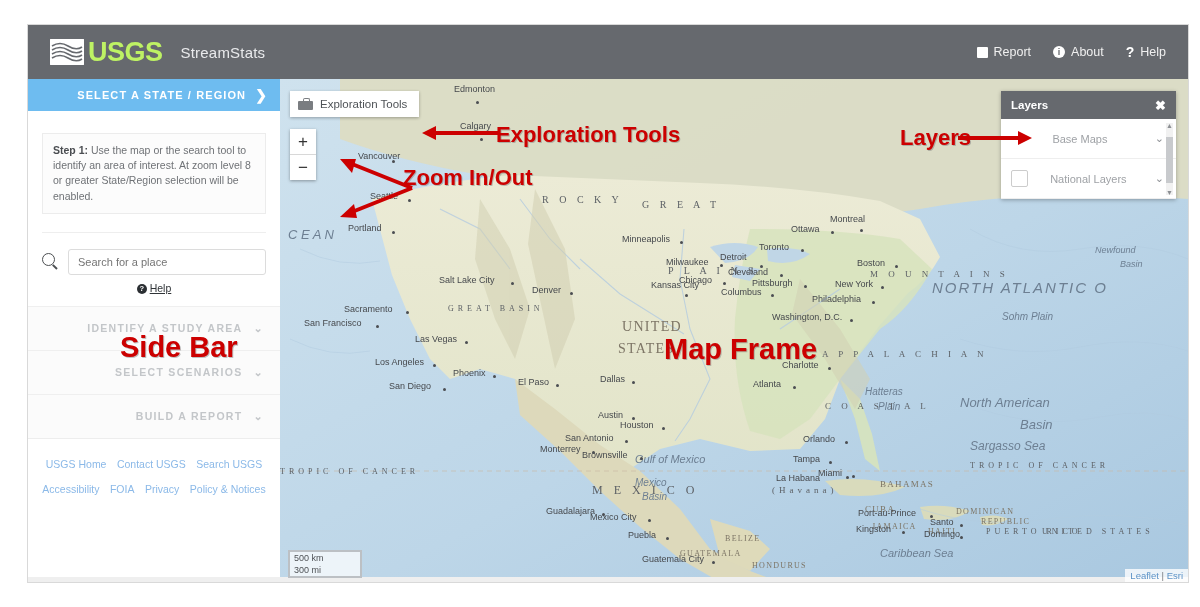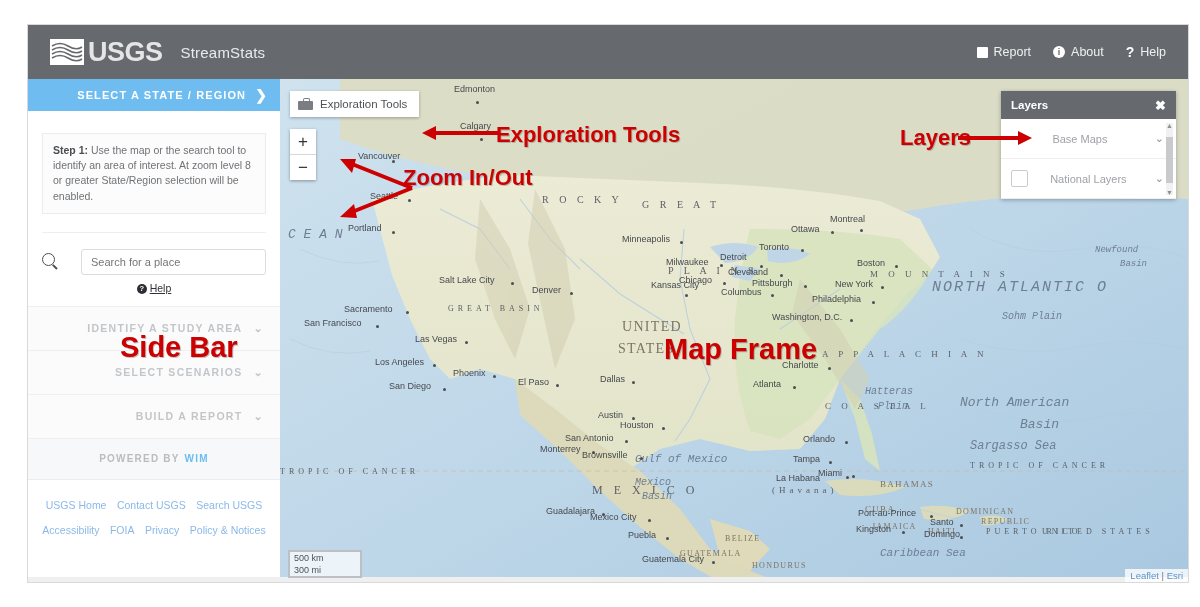--- a/index.html
+++ b/index.html
@@ -10,21 +10,21 @@
     -webkit-font-smoothing:antialiased;
   }
   .app{position:absolute;left:28px;top:25px;width:1160px;height:557px;overflow:hidden;background:#fff;
        box-shadow:0 0 0 1px #d9d9d9;}
 
   
   .header{height:54px;background:#66696e;display:flex;align-items:center;padding:0 22px;box-sizing:border-box;}
   .logo{display:flex;align-items:center;}
   .logo-mark{width:34px;height:26px;background:#fff;position:relative;overflow:hidden;border-radius:1px;margin-right:4px;}
   .logo-mark svg{position:absolute;left:0;top:0;}
-  .logo-text{color:#e5e5e5;font-size:27px;font-weight:bold;letter-spacing:-0.5px;line-height:1;}
+  .logo-text{color:#bef264;font-size:27px;font-weight:bold;letter-spacing:-0.5px;line-height:1;}
   .app-title{color:#e9eaec;font-size:15px;margin-left:18px;letter-spacing:.2px;}
   .head-nav{margin-left:auto;display:flex;align-items:center;gap:22px;}
   .head-nav a{color:#f0f0f0;font-size:12.5px;text-decoration:none;display:flex;align-items:center;gap:6px;}
   .hn-ico{display:inline-block;color:#fff;font-size:12px;line-height:1;}
   .ico-report{width:11px;height:11px;background:#fff;border-radius:1px;}
   .ico-about{width:12px;height:12px;border-radius:50%;background:#fff;color:#66696e;font-size:9px;font-weight:bold;
     display:flex;align-items:center;justify-content:center;line-height:1;}
   .ico-help{font-size:14px;font-weight:bold;}
 
   
@@ -32,21 +32,21 @@
 
   
   .sidebar{width:252px;background:#fff;display:flex;flex-direction:column;position:relative;}
   .sb-top{height:32px;background:#6ebcf0;display:flex;align-items:center;justify-content:flex-end;padding-right:12px;}
   .sb-top span{color:#fff;font-size:11px;font-weight:bold;letter-spacing:1.1px;}
   .sb-top .chev{color:#fff;font-size:14px;font-weight:bold;margin-left:9px;line-height:1;}
   .step-box{margin:22px 14px 0 14px;border:1px solid #ececec;background:#fcfcfc;padding:9px 10px;}
   .step-box p{margin:0;font-size:10.5px;line-height:1.45;color:#6f7276;}
   .step-box b{color:#4a4d51;}
   .sb-divider{height:1px;background:#eee;margin:18px 14px 0 14px;}
-  .search-row{display:flex;align-items:center;margin:16px 14px 0 14px;gap:22px;}
+  .search-row{display:flex;align-items:center;margin:16px 14px 0 14px;gap:9px;}
   .mag{width:17px;height:17px;position:relative;flex:0 0 17px;}
   .mag:before{content:"";position:absolute;width:11px;height:11px;border:1.6px solid #4c4f52;border-radius:50%;left:0;top:0;}
   .mag:after{content:"";position:absolute;width:6px;height:1.7px;background:#4c4f52;transform:rotate(45deg);left:10px;top:13px;}
   .search-input{flex:1;height:26px;border:1px solid #dcdcdc;border-radius:3px;font-size:11px;color:#9a9da1;
      padding:0 9px;box-sizing:border-box;font-family:"Liberation Sans",sans-serif;background:#fff;outline:none;}
   .help-link{text-align:center;margin-top:7px;font-size:10.5px;color:#3b3f43;}
   .help-link a{color:#303438;text-decoration:underline;}
   .help-ico{display:inline-block;width:10px;height:10px;border-radius:50%;background:#2b2f33;color:#fff;font-size:7.5px;
     line-height:10px;text-align:center;margin-right:3px;font-weight:bold;vertical-align:1px;}
   .accordion{margin-top:12px;}
@@ -56,21 +56,21 @@
   .acc-item .chev{margin-left:11px;color:#c3c6c9;font-size:11px;}
   .powered{height:40px;background:#f7f8fa;border-top:1px solid #efefef;display:flex;align-items:center;justify-content:center;
      font-size:10px;letter-spacing:1.2px;color:#b9bcc0;font-weight:bold;}
   .powered b{color:#6ebcf0;margin-left:5px;}
   .sb-footer{border-top:1px solid #ededed;padding:12px 6px 0 6px;text-align:center;line-height:1.55;flex:1;background:#fff;}
   .sb-footer a{color:#8bb9e8;font-size:10.5px;text-decoration:none;margin:0 3px;}
 
   
   .mapwrap{flex:1;position:relative;overflow:hidden;background:#cfe0ec;}
   .map-canvas{position:absolute;inset:0;}
-  .oceanlabel{position:absolute;color:#6d7f92;font-family:Liberation Mono, monospace;font-style:italic;pointer-events:none;}
+  .oceanlabel{position:absolute;color:#6d7f92;font-family:Liberation Sans, sans-serif;font-style:italic;pointer-events:none;}
   .citylabel{position:absolute;color:#46494d;font-size:9px;font-family:"Liberation Sans",sans-serif;white-space:nowrap;}
   .citydot{position:absolute;width:3.4px;height:3.4px;background:#4b4e52;border-radius:50%;}
   .countrylabel{position:absolute;color:#5d6166;font-family:"Liberation Serif",serif;letter-spacing:4px;white-space:nowrap;}
   .capslabel{position:absolute;color:#7d7566;font-family:"Liberation Serif",serif;letter-spacing:1.3px;white-space:nowrap;}
 
   
   .exp-tools{position:absolute;left:10px;top:12px;background:#fff;height:26px;display:flex;align-items:center;
      padding:0 12px 0 8px;gap:7px;box-shadow:0 1px 3px rgba(0,0,0,.3);z-index:40;}
   .exp-tools span{font-size:11.5px;color:#4f5357;}
   .toolbox-ico{width:15px;height:12px;position:relative;}
@@ -183,24 +183,20 @@
         <div class="acc-item">
           <span>SELECT SCENARIOS</span>
           <span class="chev">⌄</span>
         </div>
         <div class="acc-item">
           <span>BUILD A REPORT</span>
           <span class="chev">⌄</span>
         </div>
       </div>
 
-      <div class="powered">
-        <span>POWERED BY</span>
-        <b>WIM</b>
-      </div>
 
       <div class="sb-footer">
         <a href="#">USGS Home</a>
         <a href="#">Contact USGS</a>
         <a href="#">Search USGS</a><br>
         <a href="#">Accessibility</a>
         <a href="#">FOIA</a>
         <a href="#">Privacy</a>
         <a href="#">Policy &amp; Notices</a>
       </div>

